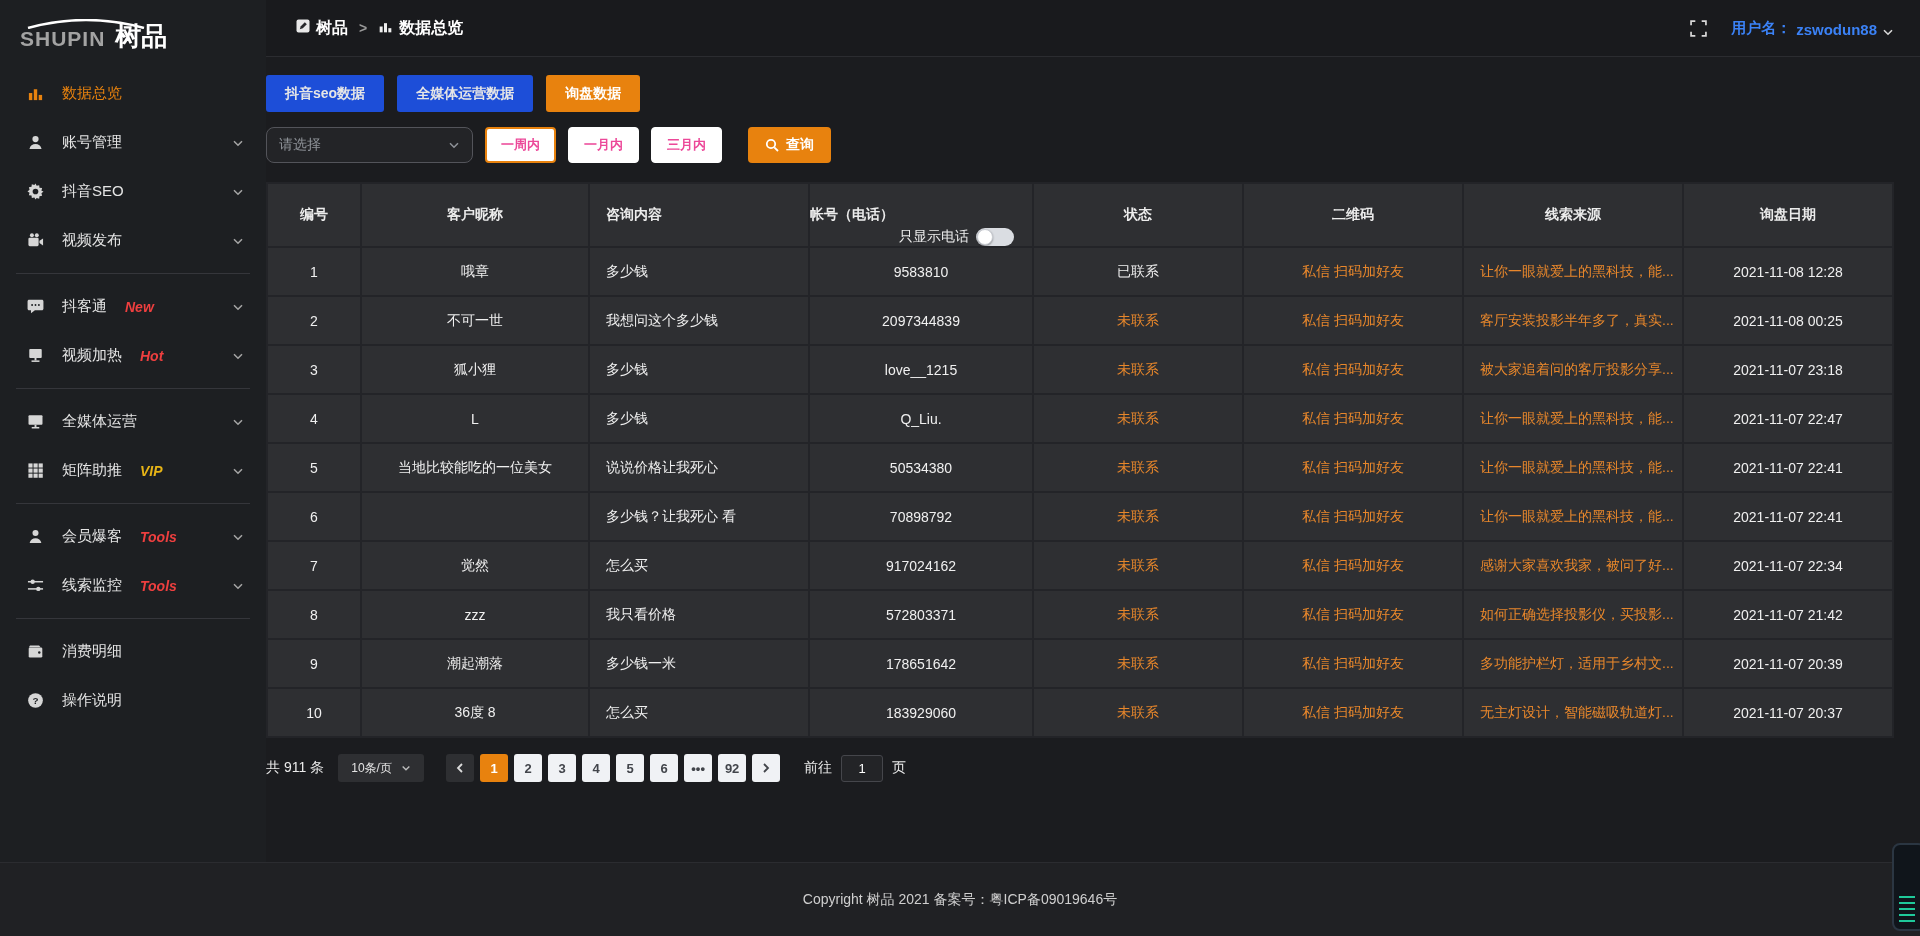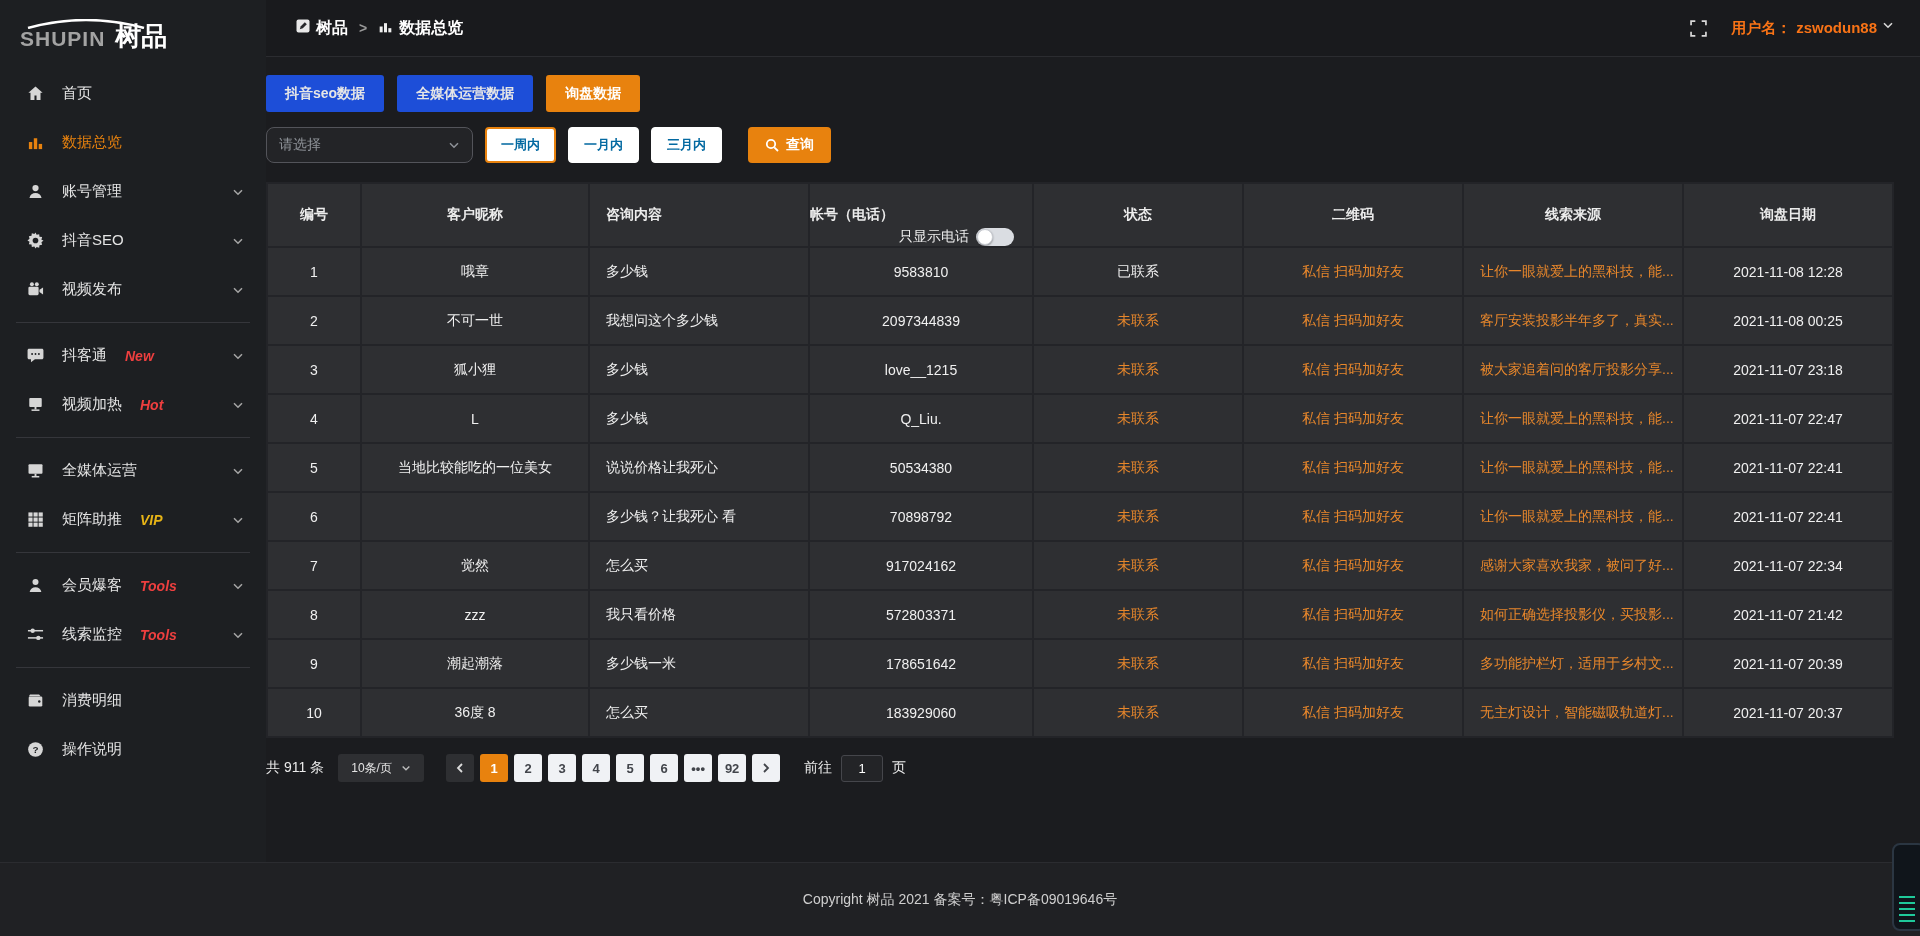--- a/index.html
+++ b/index.html
@@ -27,32 +27,32 @@
   .side-divider { height:1px; background:#35363b; margin:8px 16px; }
 
   
   .main { flex:1; display:flex; flex-direction:column; background:#1b1c1f; min-width:0; }
   .topbar { height:57px; flex-shrink:0; display:flex; align-items:center; justify-content:space-between; padding:0 26px 0 30px; background:#191a1d; border-bottom:1px solid #2b2c30; }
   .crumbs { display:flex; align-items:center; gap:7px; color:#fff; font-size:16px; font-weight:bold; }
   .crumb { display:flex; align-items:center; gap:6px; cursor:pointer; }
   .crumb-sep { color:#9a9a9a; font-size:14px; font-weight:bold; padding:0 4px; }
   .user-area { display:flex; align-items:center; gap:24px; }
   .fs-icon { display:flex; cursor:pointer; }
-  .user-name { display:flex; align-items:flex-start; gap:5px; color:#f97316; font-size:15px; font-weight:bold; cursor:pointer; }
+  .user-name { display:flex; align-items:flex-end; gap:5px; color:#3b82f6; font-size:15px; font-weight:bold; cursor:pointer; }
 
   .content { flex:1; padding:18px 26px 0 0; min-height:0; }
 
   .tabs { display:flex; gap:13px; }
   .tab { background:#1d4ed8; color:#e6e6e6; border:none; height:37px; padding:0 19px; font-size:14px; font-weight:bold; border-radius:3px; cursor:pointer; font-family:inherit; }
   .tab.active { background:#e8820e; color:#fff; }
 
   .filter-row { display:flex; align-items:center; margin-top:15px; }
   .filter-select { width:207px; height:36px; background:#232427; border:1px solid #53545a; border-radius:8px; display:flex; align-items:center; justify-content:space-between; padding:0 12px; color:#8f9399; font-size:14px; cursor:pointer; }
   .range-group { display:flex; gap:12px; margin-left:12px; }
-  .range-btn { height:36px; padding:0 15px; background:#fff; color:#0369a1; font-weight:bold; font-size:13px; border-radius:4px; border:1px solid #fff; cursor:pointer; font-family:inherit; }
+  .range-btn { height:36px; padding:0 15px; background:#fff; color:#ec4899; font-weight:bold; font-size:13px; border-radius:4px; border:1px solid #fff; cursor:pointer; font-family:inherit; }
   .range-btn.active { border:2px solid #e8820e; padding:0 14px; }
   .query-btn { height:36px; padding:0 17px; margin-left:26px; background:#e8820e; color:#fff; border:none; border-radius:4px; font-weight:bold; font-size:14px; display:flex; align-items:center; gap:7px; cursor:pointer; font-family:inherit; }
 
   
   .table { display:table; width:100%; border-collapse:collapse; margin-top:19px; table-layout:fixed; }
   .tr { display:table-row; }
   .th,.td { display:table-cell; border:2px solid #232428; background:#2e2f32; text-align:center; vertical-align:middle; color:#f0f0f0; font-size:14px; overflow:hidden; white-space:nowrap; }
   .th { height:63px; font-weight:bold; color:#ececec; }
   .td { height:49px; }
   .left { text-align:left; padding-left:16px; }
@@ -93,29 +93,20 @@
   <div class="top-row">
 
     <aside class="sidebar">
       <div class="logo">
         <span class="logo-en"><svg class="logo-arc" width="128" height="10">
               <path d="M6 9 Q64 -7 122 9" stroke="#fff" stroke-width="2.5" fill="none"></path>
             </svg>SHUPIN</span>
         <span class="logo-cn">树品</span>
       </div>
       <nav class="menu" id="menu">
-  <div class="side-item">
-    <span class="side-icon">
-              <svg width="17" height="17" viewBox="0 0 18 18">
-                <path fill="currentColor" d="M9 1.5 1.5 8.2h2.2V16h4.2v-5h2.2v5h4.2V8.2h2.2z"></path>
-              </svg>
-            </span>
-    <span class="side-label">首页</span>
-
-  </div>
 
   <div class="side-item active">
     <span class="side-icon">
               <svg width="17" height="17" viewBox="0 0 18 18">
                 <rect x="2" y="8.5" width="3.6" height="7.5" fill="currentColor"></rect>
                 <rect x="7.2" y="4.5" width="3.6" height="11.5" fill="currentColor"></rect>
                 <rect x="12.4" y="10.5" width="3.6" height="5.5" fill="currentColor"></rect>
               </svg>
             </span>
     <span class="side-label">数据总览</span>

